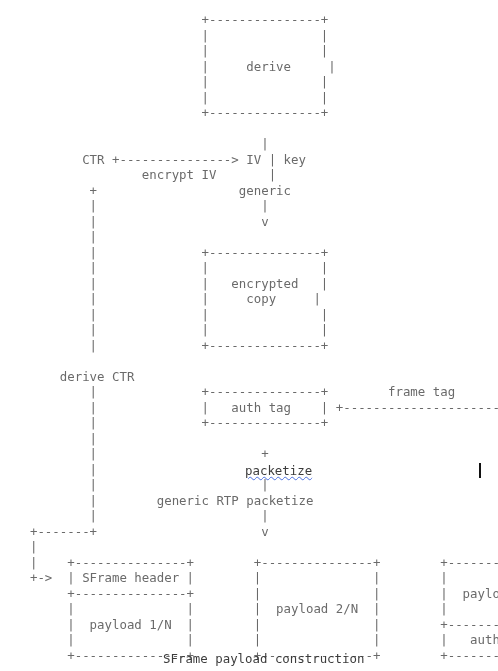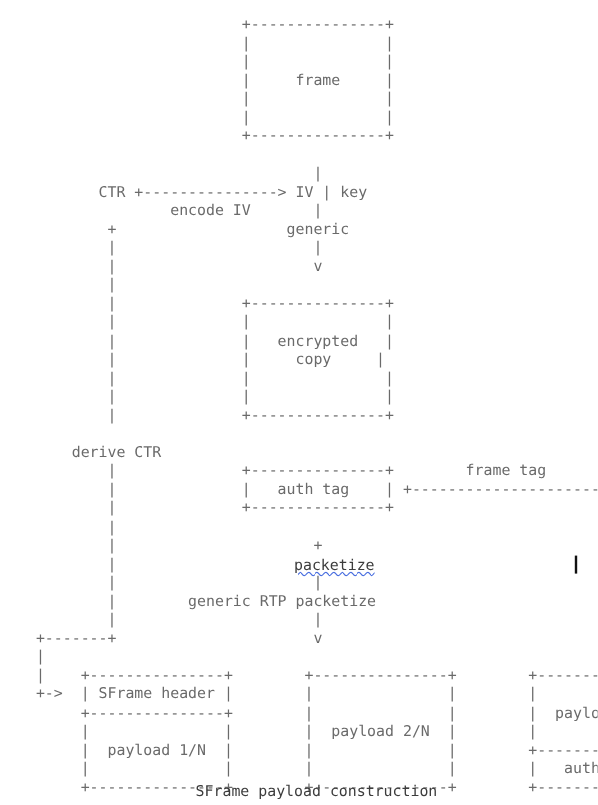--- a/index.html
+++ b/index.html
@@ -71,28 +71,28 @@
   }
 </style>
 </head>
 <body>
 
 <div id="diagram-wrap">
 
   <pre class="ascii"><span>                         +---------------+</span>
 <span>                         |               |</span>
 <span>                         |               |</span>
-<span>                         |     frame     |</span>
+<span>                         |     derive     |</span>
 <span>                         |               |</span>
 <span>                         |               |</span>
 <span>                         +---------------+</span>
 <span></span>
 <span>                                 |</span>
 <span>         CTR +---------------&gt; IV | key</span>
-<span>                 encode IV       |</span>
+<span>                 encrypt IV       |</span>
 <span>          +                   generic</span>
 <span>          |                      |</span>
 <span>          |                      v</span>
 <span>          |</span>
 <span>          |              +---------------+</span>
 <span>          |              |               |</span>
 <span>          |              |   encrypted   |</span>
 <span>          |              |     copy     |</span>
 <span>          |              |               |</span>
 <span>          |              |               |</span>

